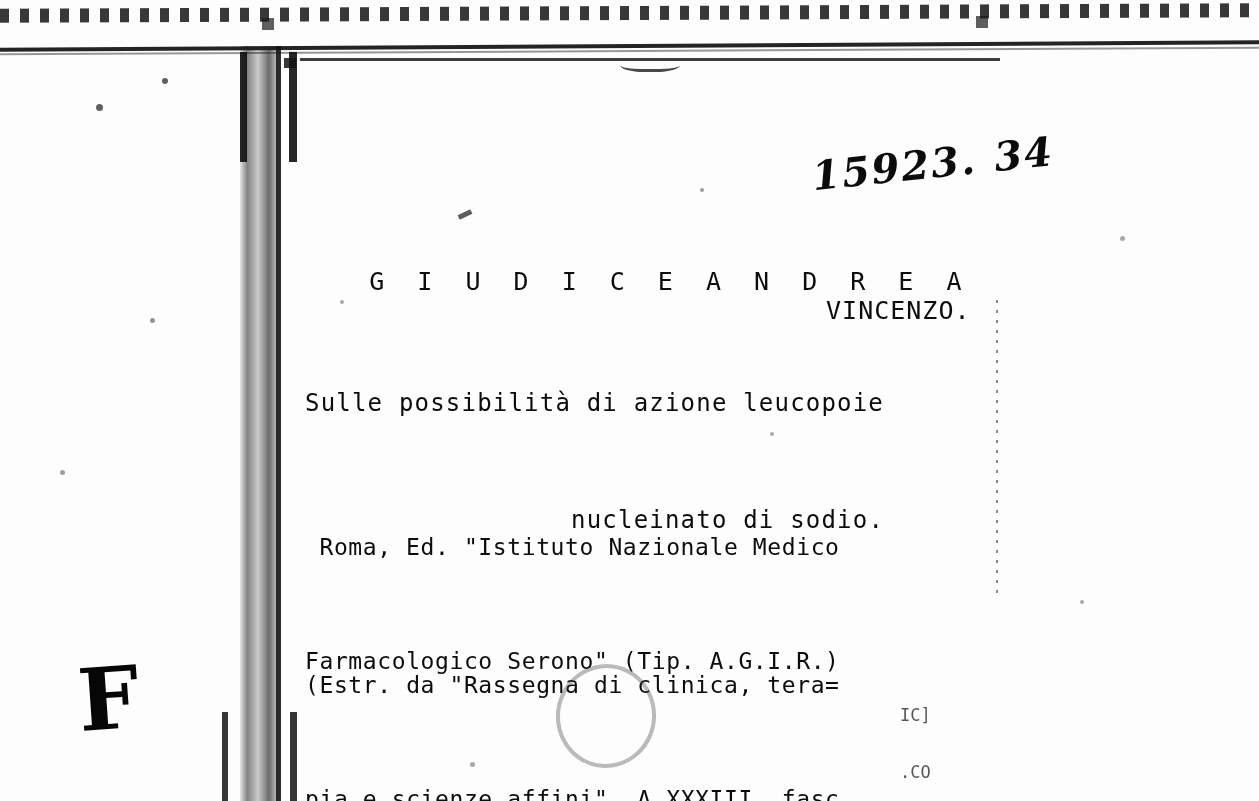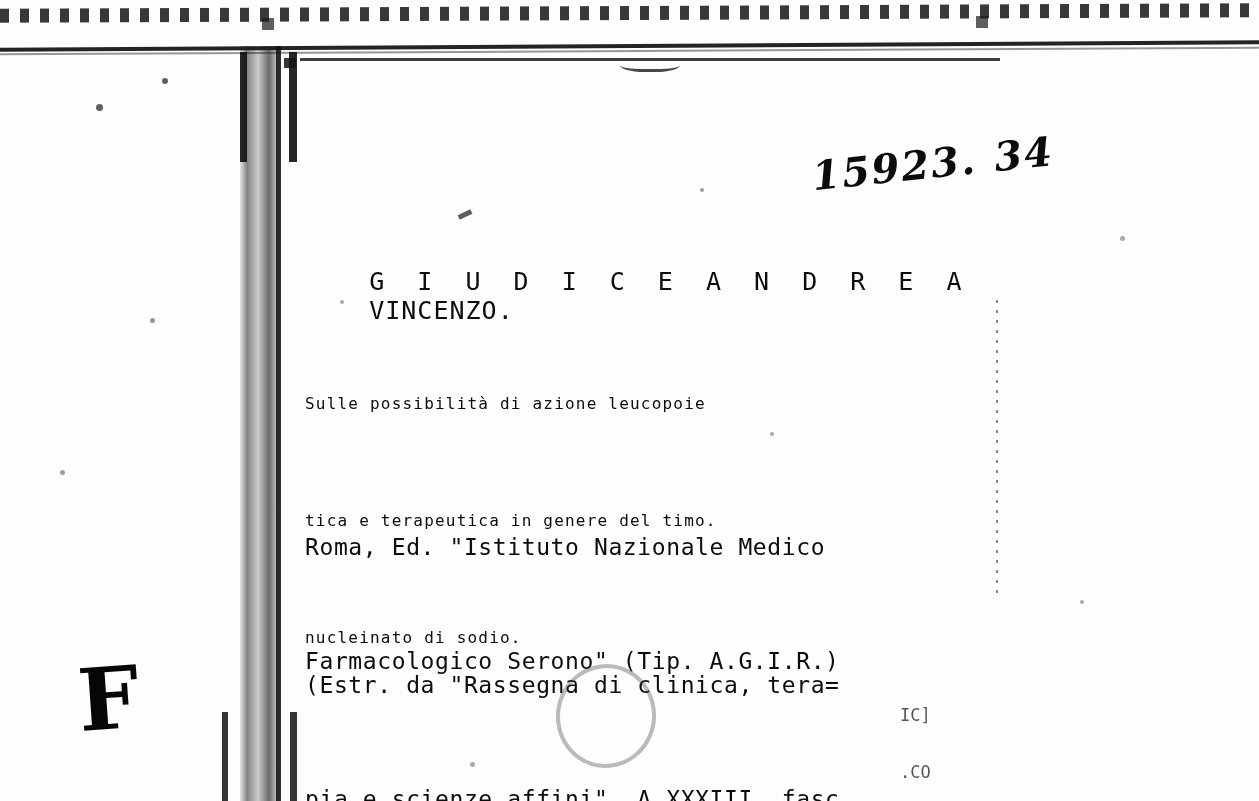--- a/index.html
+++ b/index.html
@@ -142,31 +142,32 @@
     font-size: 40px;
   }
 
   
   .typed {
     position: absolute;
     left: 305px;
     font-family: "DejaVu Sans Mono", monospace;
     color: #0c0c0c;
     white-space: pre;
+    text-align: right;
   }
   .author {
     top: 238px;
     font-size: 25px;
     letter-spacing: 1px;
   }
   .author .spaced { letter-spacing: 9px; }
 
   .title {
     top: 306px;
-    font-size: 16px;
+    font-size: 24px;
     line-height: 39px;
     letter-spacing: 1.2px;
   }
   .imprint {
     top: 452px;
     font-size: 23px;
     line-height: 38px;
     letter-spacing: .6px;
   }
   .note {
@@ -252,21 +253,20 @@
     <span>15923.</span><span class="sub">34</span>
   </div>
 
   <div class="typed author">
     <span class="spaced">G I U D I C E A N D R E A</span>
     <span>VINCENZO.</span>
   </div>
 
   <div class="typed title">
     <div>Sulle possibilità di azione leucopoie</div>
-    <div>tica e terapeutica in genere del timo.</div>
     <div>nucleinato di sodio.</div>
   </div>
 
   <div class="typed imprint">
     <div>Roma, Ed. "Istituto Nazionale Medico</div>
     <div>Farmacologico Serono" (Tip. A.G.I.R.)</div>
   </div>
 
   <div class="typed note">
     <div>(Estr. da "Rassegna di clinica, tera=</div>

